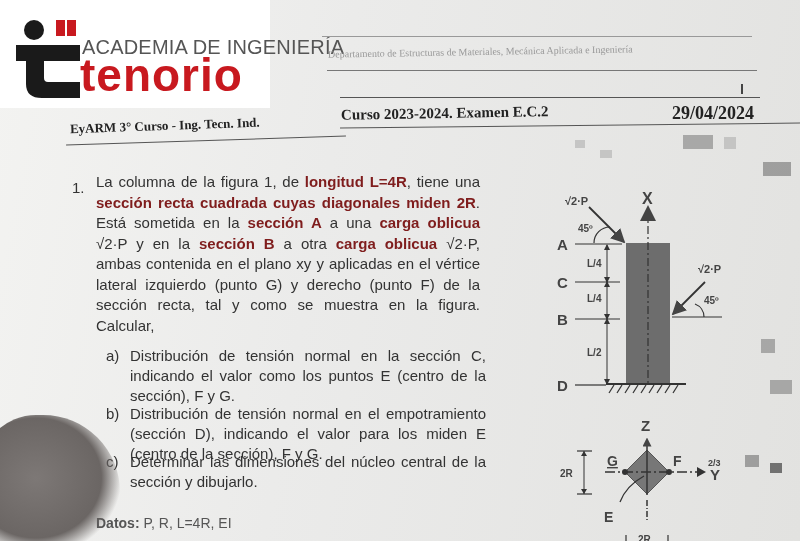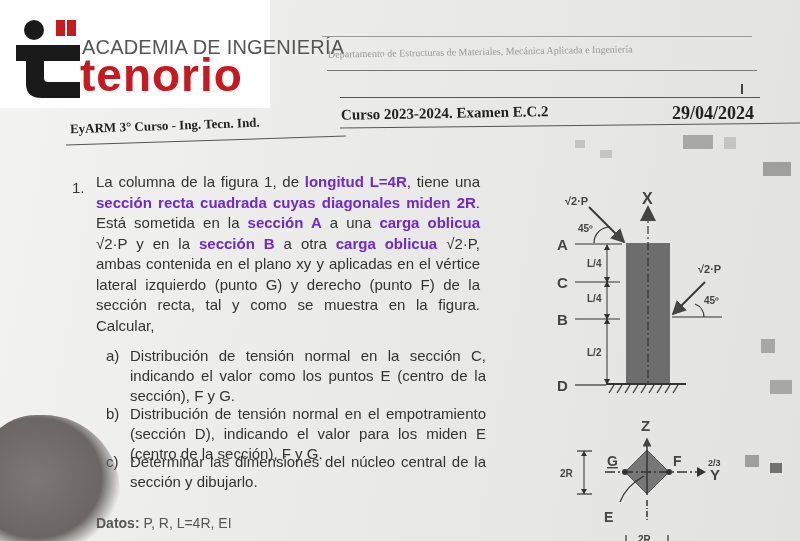--- a/index.html
+++ b/index.html
@@ -10,21 +10,21 @@
   .logo-sub{position:absolute;left:82px;top:36px;font-size:20px;color:#555;letter-spacing:0.2px;white-space:nowrap;}
   .logo-main{position:absolute;left:80px;top:52px;font-size:46px;font-weight:bold;color:#c8191f;letter-spacing:1px;line-height:46px;white-space:nowrap;}
   .hline{position:absolute;height:1px;background:#555;}
   .dept{position:absolute;left:328px;top:46px;font-family:"Liberation Serif",serif;font-size:10px;color:#999;white-space:nowrap;transform:rotate(-1deg);}
   .course{position:absolute;left:341px;top:105px;font-family:"Liberation Serif",serif;font-weight:bold;font-size:15px;color:#222;transform:rotate(-1deg);white-space:nowrap;}
   .date{position:absolute;left:652px;top:103px;font-family:"Liberation Serif",serif;font-weight:bold;font-size:18px;color:#222;white-space:nowrap;margin-left:20px;}
   .subj{position:absolute;left:70px;top:118px;font-family:"Liberation Serif",serif;font-weight:bold;font-size:13px;color:#222;transform:rotate(-2deg);white-space:nowrap;}
   .pagemark{position:absolute;left:741px;top:84px;width:2px;height:10px;background:#444;}
   .qnum{position:absolute;left:72px;top:179px;font-size:15px;color:#333;}
   .qtext{position:absolute;left:96px;top:172px;width:384px;font-size:15px;line-height:20.5px;color:#333;text-align:justify;}
-  .qtext b{color:#6d28d9;}
+  .qtext b{color:#7f1d1d;}
   .sub{position:absolute;left:106px;width:380px;font-size:15px;line-height:20px;color:#333;text-align:justify;}
   .sub .lbl{position:absolute;left:0;top:0;}
   .sub .txt{display:block;padding-left:24px;}
   .datos{position:absolute;left:96px;top:515px;font-size:14px;color:#555;white-space:nowrap;}
   .datos b{color:#555;}
   .finger{position:absolute;left:-20px;top:415px;width:140px;height:140px;background:radial-gradient(ellipse at 40% 45%,#7d7876 0%,#6b6664 55%,rgba(90,85,83,0) 72%);border-radius:40% 55% 40% 40%;}
   .fig{position:absolute;left:0;top:0;width:800px;height:541px;}
   .fig text{font-family:"Liberation Sans",sans-serif;font-weight:bold;fill:#444;}
   .blur{position:absolute;background:#a9a9a9;opacity:.55;}
 </style>

